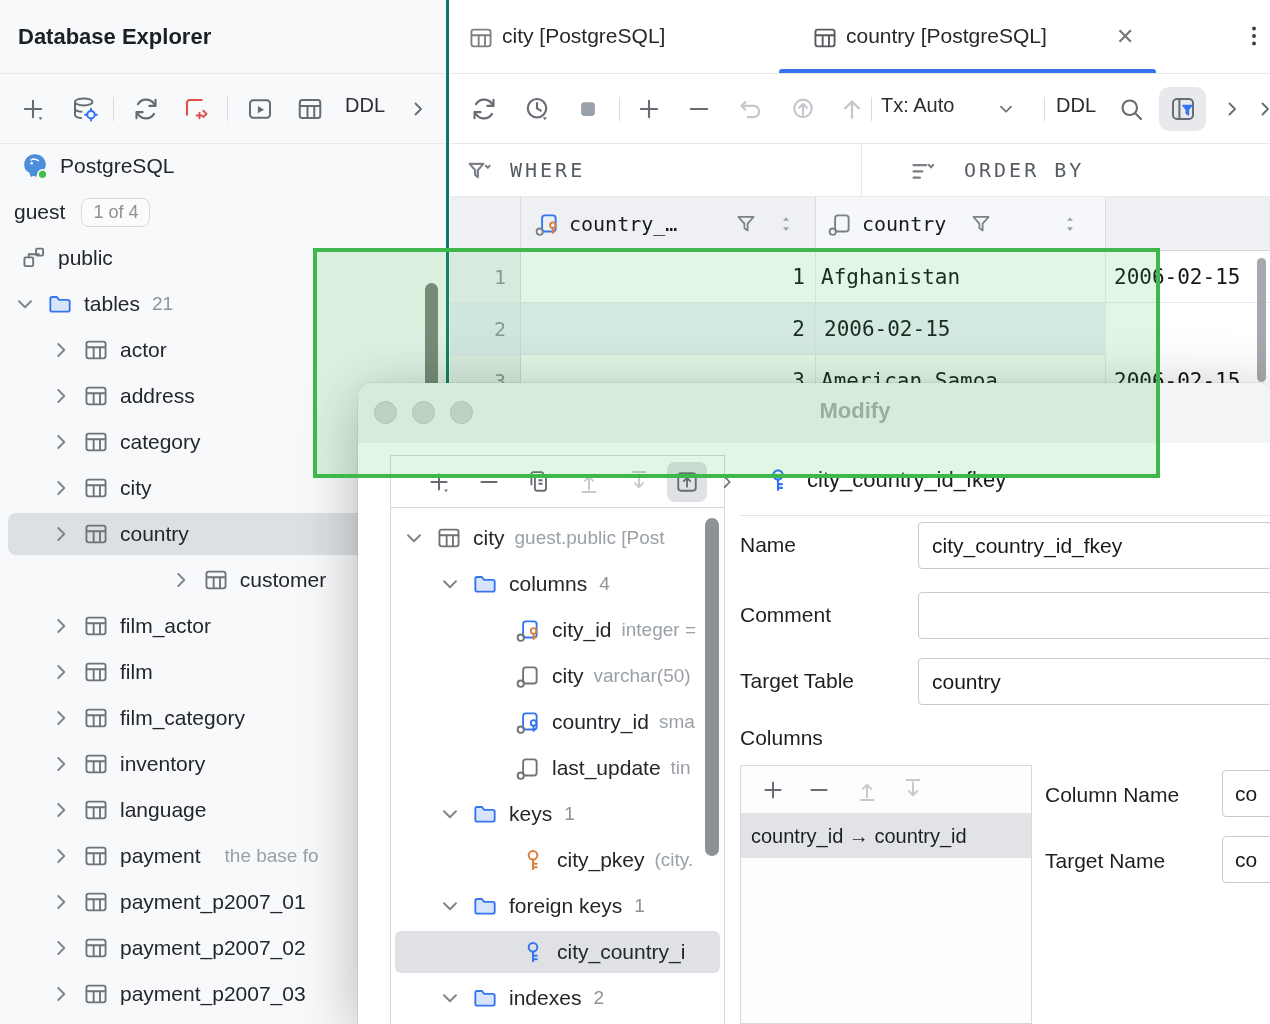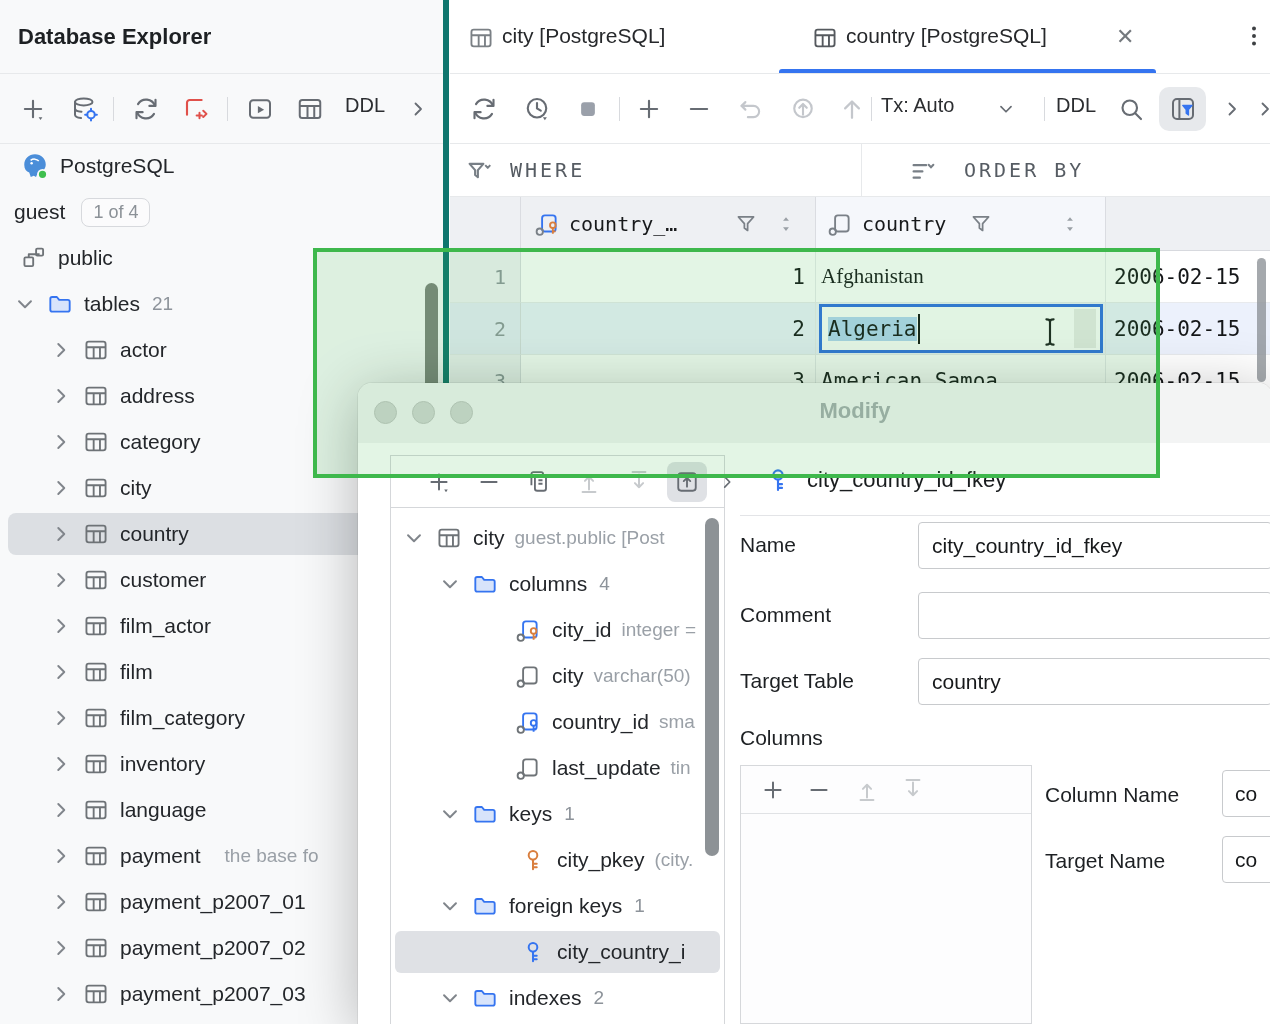--- a/index.html
+++ b/index.html
@@ -2,21 +2,21 @@
 <html><head>
 <meta charset="utf-8">
 <style>
   * { margin:0; padding:0; box-sizing:border-box; }
   html,body { width:1270px; height:1024px; }
   body { font-family:"Liberation Sans", sans-serif; background:#fff; }
   .app { position:relative; width:1270px; height:1024px; overflow:hidden; background:#fff; }
   .mono { font-family:"DejaVu Sans Mono", monospace; }
 
   
-  .sidebar { position:absolute; left:0; top:0; width:449px; height:1024px; background:#f8f9fa; border-right:6px solid #0f766e; }
+  .sidebar { position:absolute; left:0; top:0; width:449px; height:1024px; background:#f8f9fa; border-right:3px solid #0f766e; }
   .sb-header { height:74px; display:flex; align-items:center; padding-left:18px; border-bottom:1px solid #e7e9eb; font-size:22px; font-weight:bold; color:#1d2023; }
   .sb-toolbar { position:relative; height:70px; border-bottom:1px solid #e7e9eb; }
   .tbtn { position:absolute; top:15px; width:40px; height:40px; display:flex; align-items:center; justify-content:center; border-radius:8px; }
   .vsep { position:absolute; top:23px; width:1px; height:24px; background:#d8dade; }
   .tool-label { position:absolute; top:20px; font-size:20px; color:#2b2d30; }
   .tree { position:absolute; left:0; top:143px; right:0; }
   .trow { position:relative; height:46px; display:flex; align-items:center; font-size:21px; color:#23262a; }
   .trow .sel-bg { position:absolute; left:8px; right:6px; top:2px; bottom:2px; background:#dcdfe3; border-radius:8px; }
   .trow > * { position:relative; }
   .tcount { color:#8d939a; font-size:19px; margin-left:12px; }
@@ -280,21 +280,21 @@
           <span style="width: 8px;"></span>
           <span>
             <svg width="28" height="28" viewBox="0 0 24 24" fill="none" stroke="#6e7377" stroke-width="1.6">
               <rect x="3.8" y="4.8" width="16.4" height="14.4" rx="2"></rect>
               <path d="M3.8 9.6h16.4M10 9.6v9.6M15.4 9.6v9.6"></path>
             </svg>
           </span>
           <span style="width: 10px;"></span>
           <span>country</span>
         </div>
-        <div class="trow" style="padding-left: 48px;">
+        <div class="trow" style="padding-left: 48px; justify-content: center;">
           <span>
             <svg width="26" height="26" viewBox="0 0 24 24" fill="none" stroke="#80858b" stroke-width="1.8" stroke-linecap="round" stroke-linejoin="round">
               <path d="M9.5 6.5 15 12l-5.5 5.5"></path>
             </svg>
           </span>
           <span style="width: 8px;"></span>
           <span>
             <svg width="28" height="28" viewBox="0 0 24 24" fill="none" stroke="#6e7377" stroke-width="1.6">
               <rect x="3.8" y="4.8" width="16.4" height="14.4" rx="2"></rect>
               <path d="M3.8 9.6h16.4M10 9.6v9.6M15.4 9.6v9.6"></path>
@@ -646,38 +646,26 @@
               <path d="M12 19.5l-3.2-4h6.4z"></path>
             </svg>
           </span>
       </div>
     </div>
 
     <div class="grid-rows mono" id="grid-rows">
         <div class="grow">
           <span class="gcell num">1</span>
           <span class="gcell right">1</span>
-          <span class="gcell" style="padding-left: 5px; font-family: Liberation Serif, serif;">Afghanistan</span>
+          <span class="gcell" style="padding-left: 5px;">Afghanistan</span>
           <span class="gcell" style="padding-left: 8px; border-right: none;">2006-02-15</span>
         </div>
         <div class="grow selected">
           <span class="gcell num">2</span>
           <span class="gcell right">2</span>
-          <span class="gcell" style="padding-left: 5px;">
-            <div class="edit-box mono">
-              <span class="edit-sel">Algeria</span>
-              <span class="caret"></span>
-              <span class="edit-strip"></span>
-              <span class="ibeam">
-                <svg width="32" height="36" viewBox="0 0 24 26" fill="none" stroke="#1a1c1e" stroke-width="1.6" stroke-linecap="round">
-                  <path d="M9.3 3.5c1.7 0 2.7.5 2.7 1.8 0-1.3 1-1.8 2.7-1.8M9.3 22.5c1.7 0 2.7-.5 2.7-1.8 0 1.3 1 1.8 2.7 1.8M12 5.3v15.4"></path>
-                </svg>
-              </span>
-            </div>
-          </span>
           <span class="gcell" style="padding-left: 8px; border-right: none;">2006-02-15</span>
         </div>
         <div class="grow">
           <span class="gcell num">3</span>
           <span class="gcell right">3</span>
           <span class="gcell" style="padding-left: 5px;">American Samoa</span>
           <span class="gcell" style="padding-left: 8px; border-right: none;">2006-02-15</span>
         </div>
       </div>
     <div class="grid-vscroll"></div>
@@ -959,20 +947,21 @@
           </div>
         <div class="tbtn" style="left:152px">
             <span>
               <svg width="28" height="28" viewBox="0 0 24 24" fill="none" stroke="#c7cacd" stroke-width="1.7" stroke-linecap="round" stroke-linejoin="round">
                 <path d="M12 5.5v11M8.5 13 12 16.5 15.5 13"></path>
                 <path d="M6.5 3.5h11"></path>
               </svg>
             </span>
           </div>
       </div>
+      <div class="map-row">country_id → country_id</div>
     </div>
 
     <div class="flabel2" style="top:400px">Column Name</div>
     <div class="finput2" style="top:387px">co</div>
     <div class="flabel2" style="top:466px">Target Name</div>
     <div class="finput2" style="top:453px">co</div>
   </div>
 
   <div class="green-box"></div>
 

